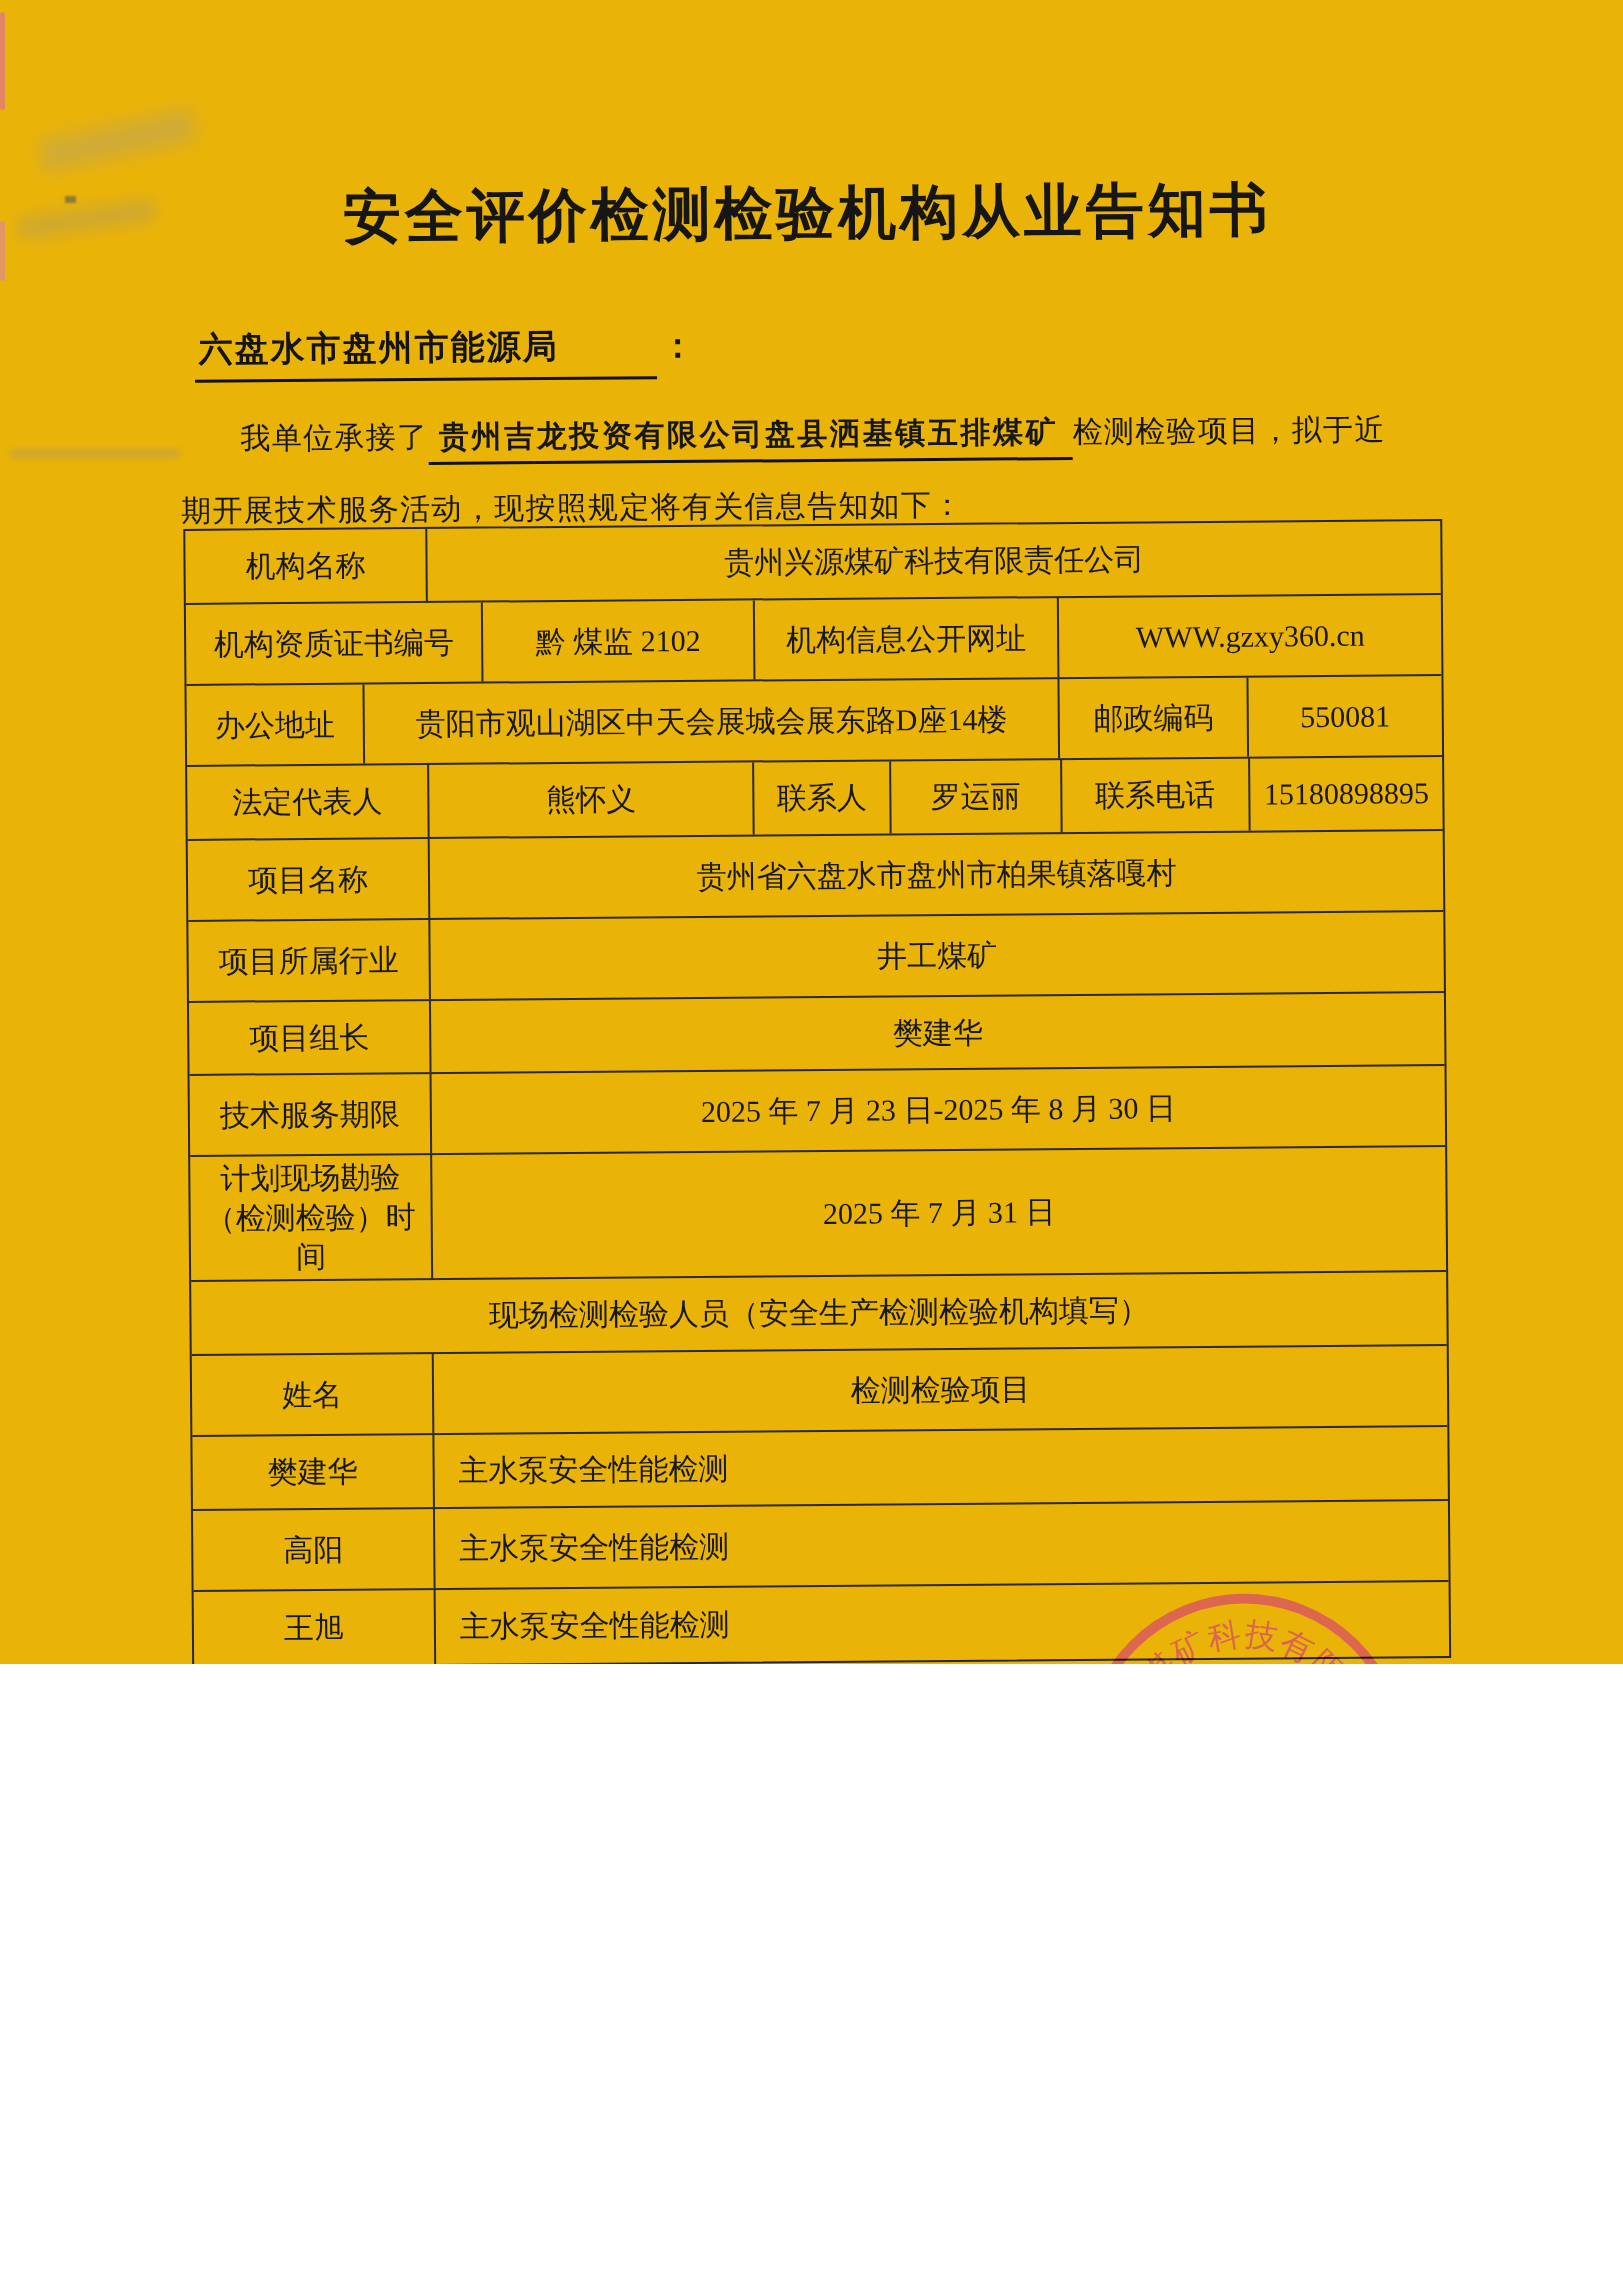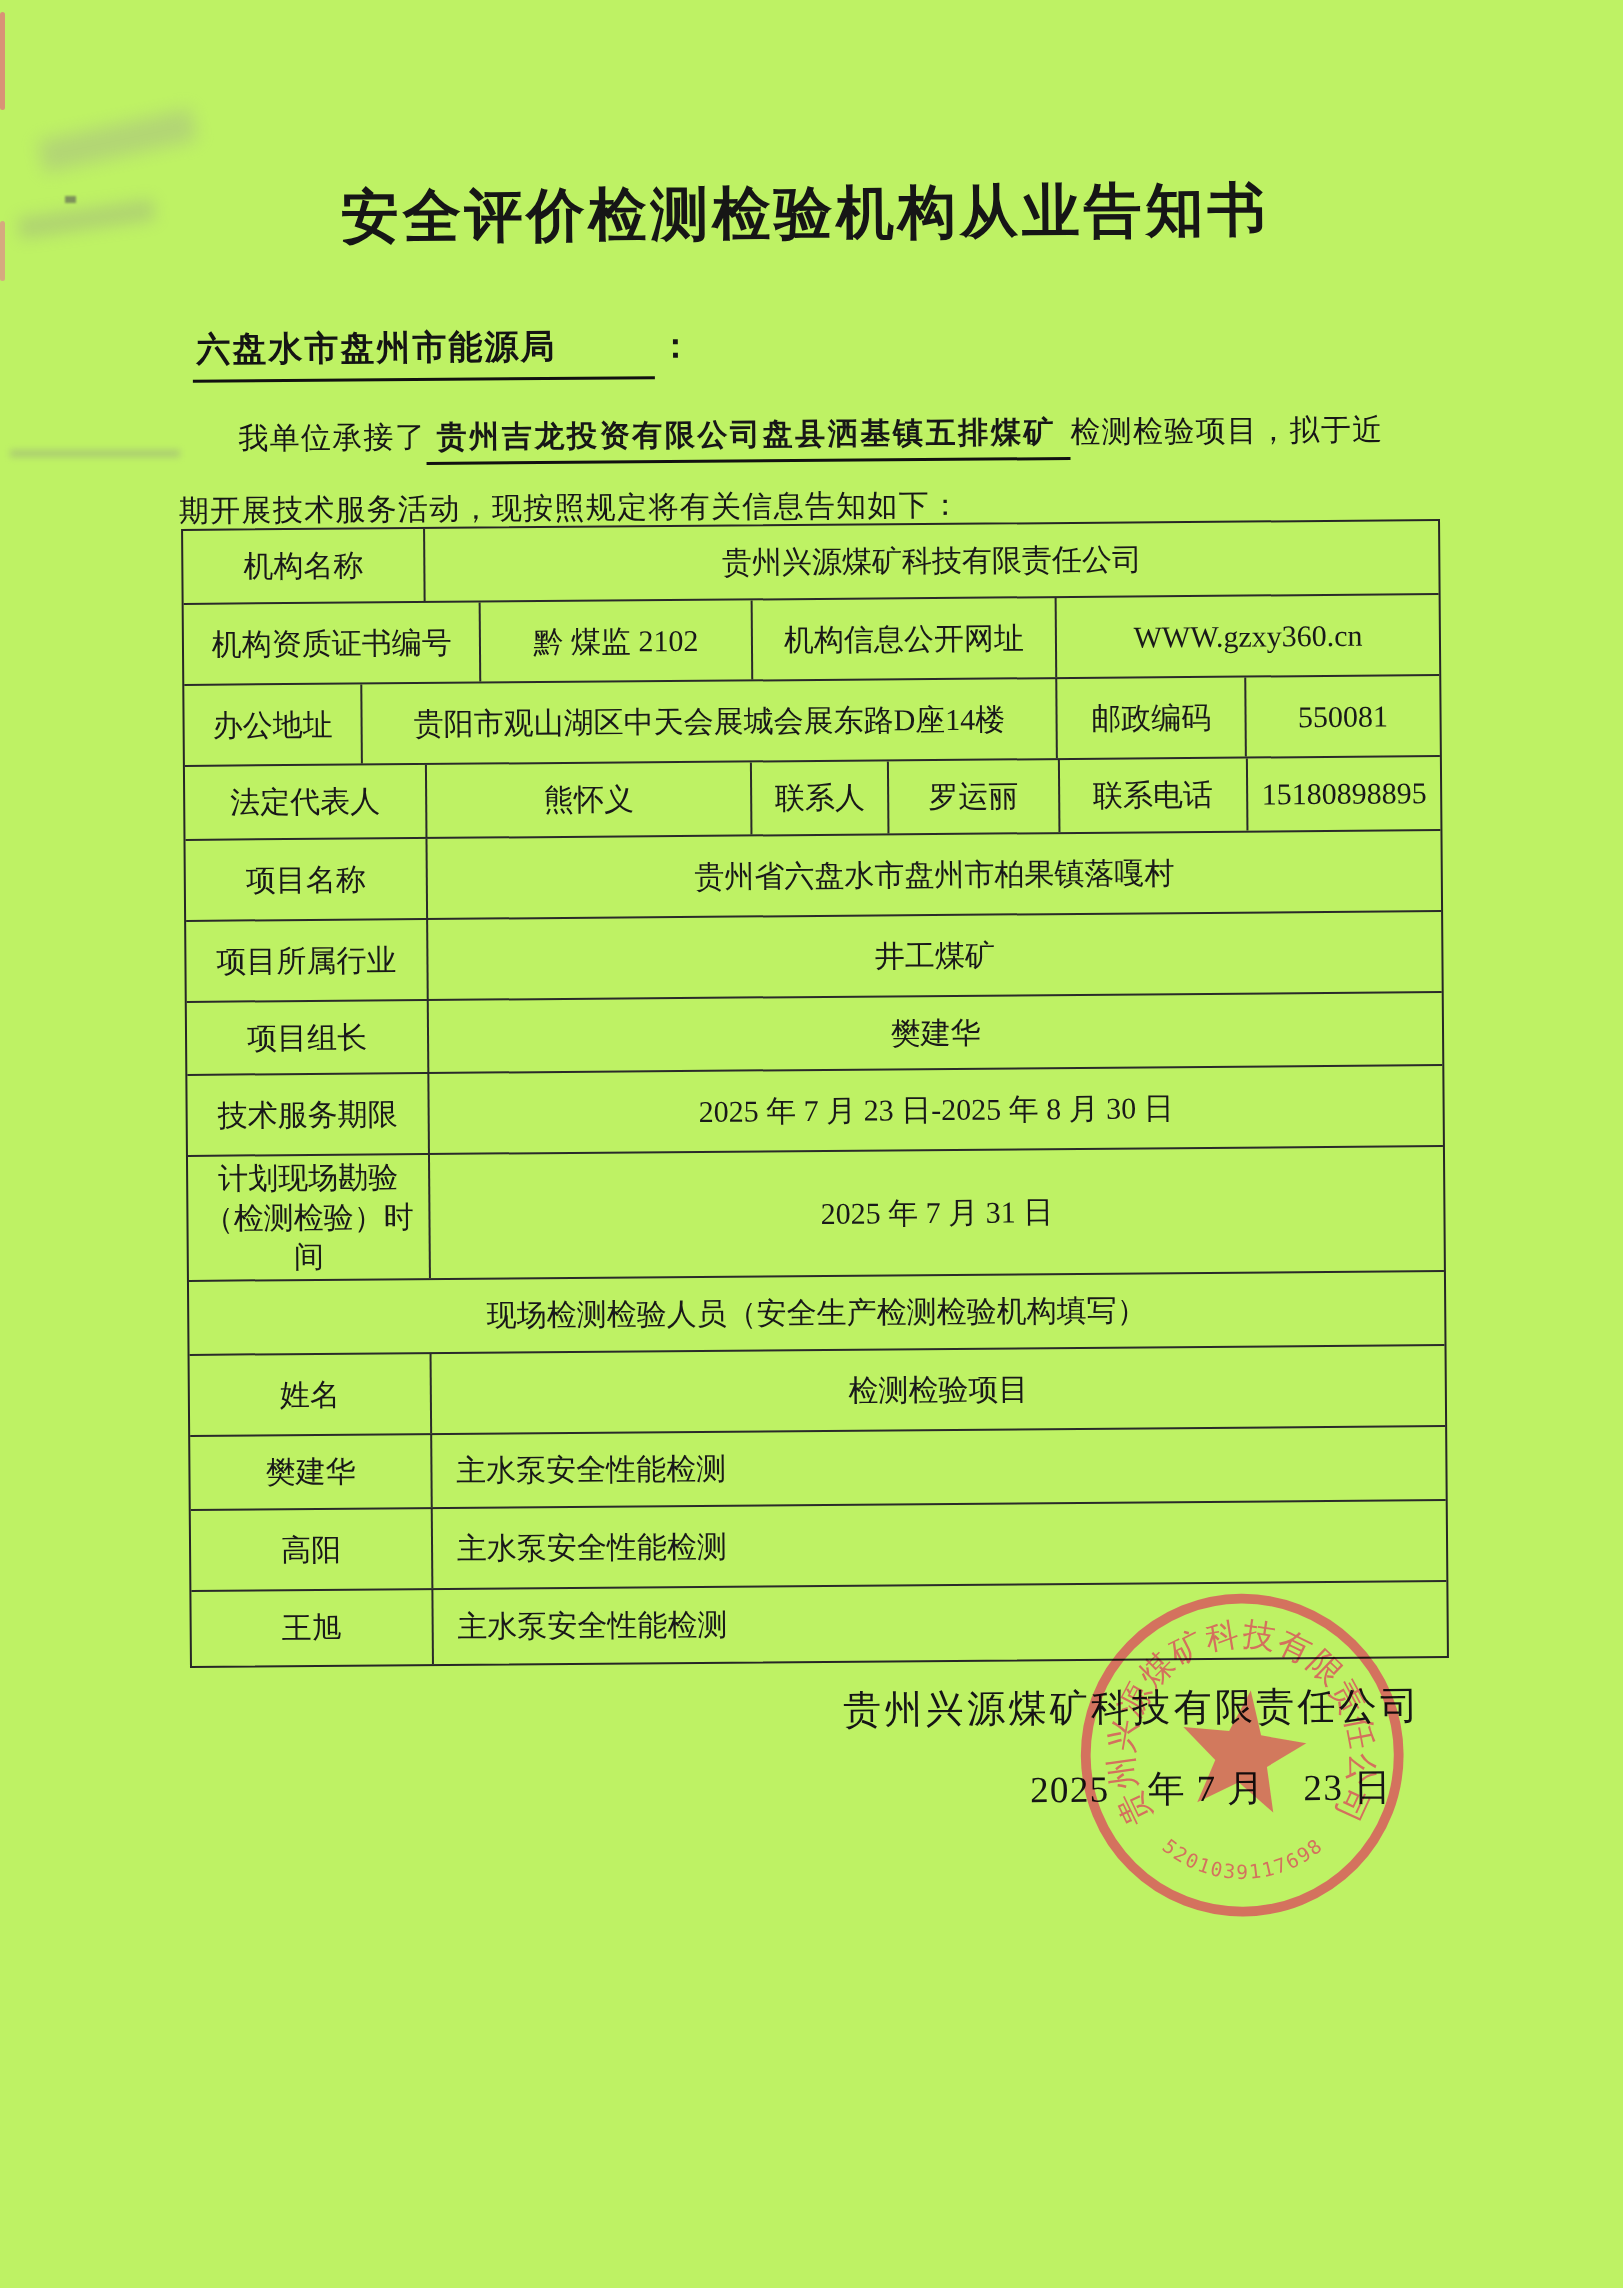--- a/index.html
+++ b/index.html
@@ -1,17 +1,17 @@
 <!DOCTYPE html>
 <html style="font-size:10.5px"><head>
 <meta charset="utf-8">
 <style>
   html,body{margin:0;padding:0;background:#ffffff;}
   #page{
-    position:relative;width:1623px;height:2288px;background:#bef264;overflow:hidden;
+    position:relative;width:1623px;height:1664px;background:#eab308;overflow:hidden;
     font-family:"Liberation Serif","DejaVu Serif",serif;color:#1b1b1b;
   }
   #scan{position:absolute;inset:0;transform:rotate(-0.45deg);transform-origin:50% 45%;}
 
   
   .doc-title{
     position:absolute;top:175px;left:0;width:100%;text-align:center;
     font-family:"Liberation Sans","DejaVu Sans",sans-serif;
     font-weight:700;font-size:58px;letter-spacing:3.9px;color:#161616;
   }

